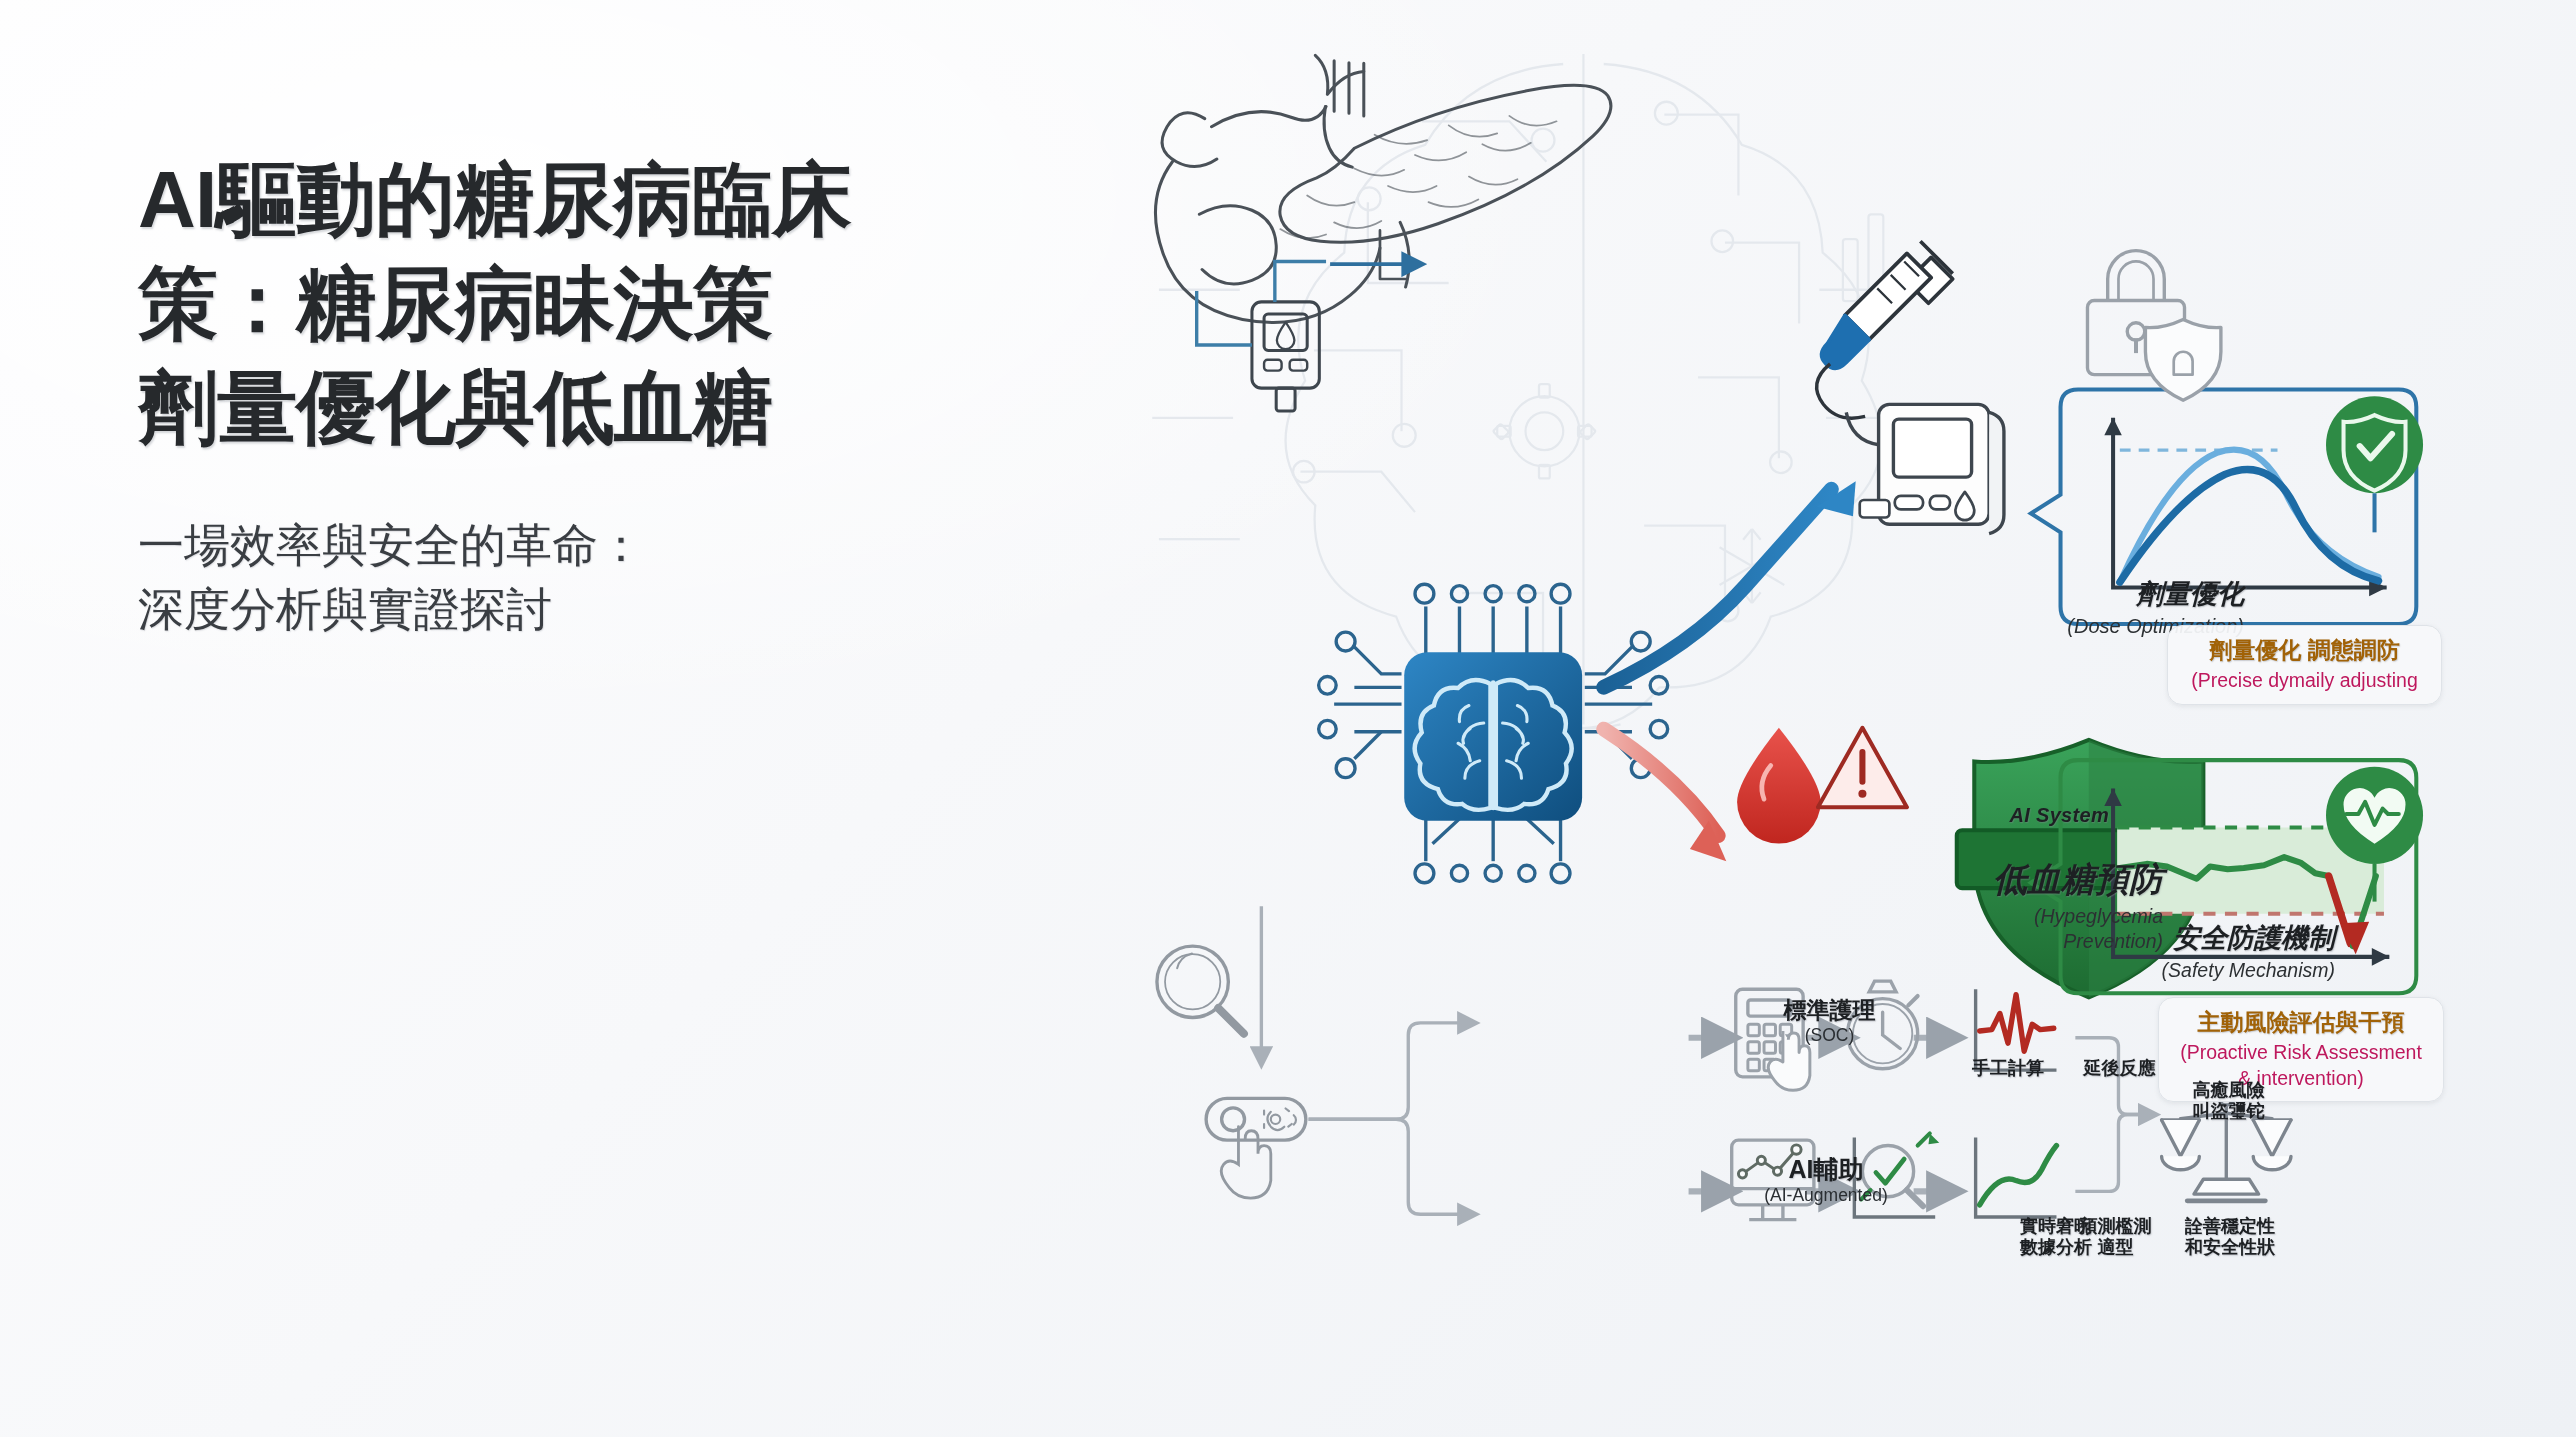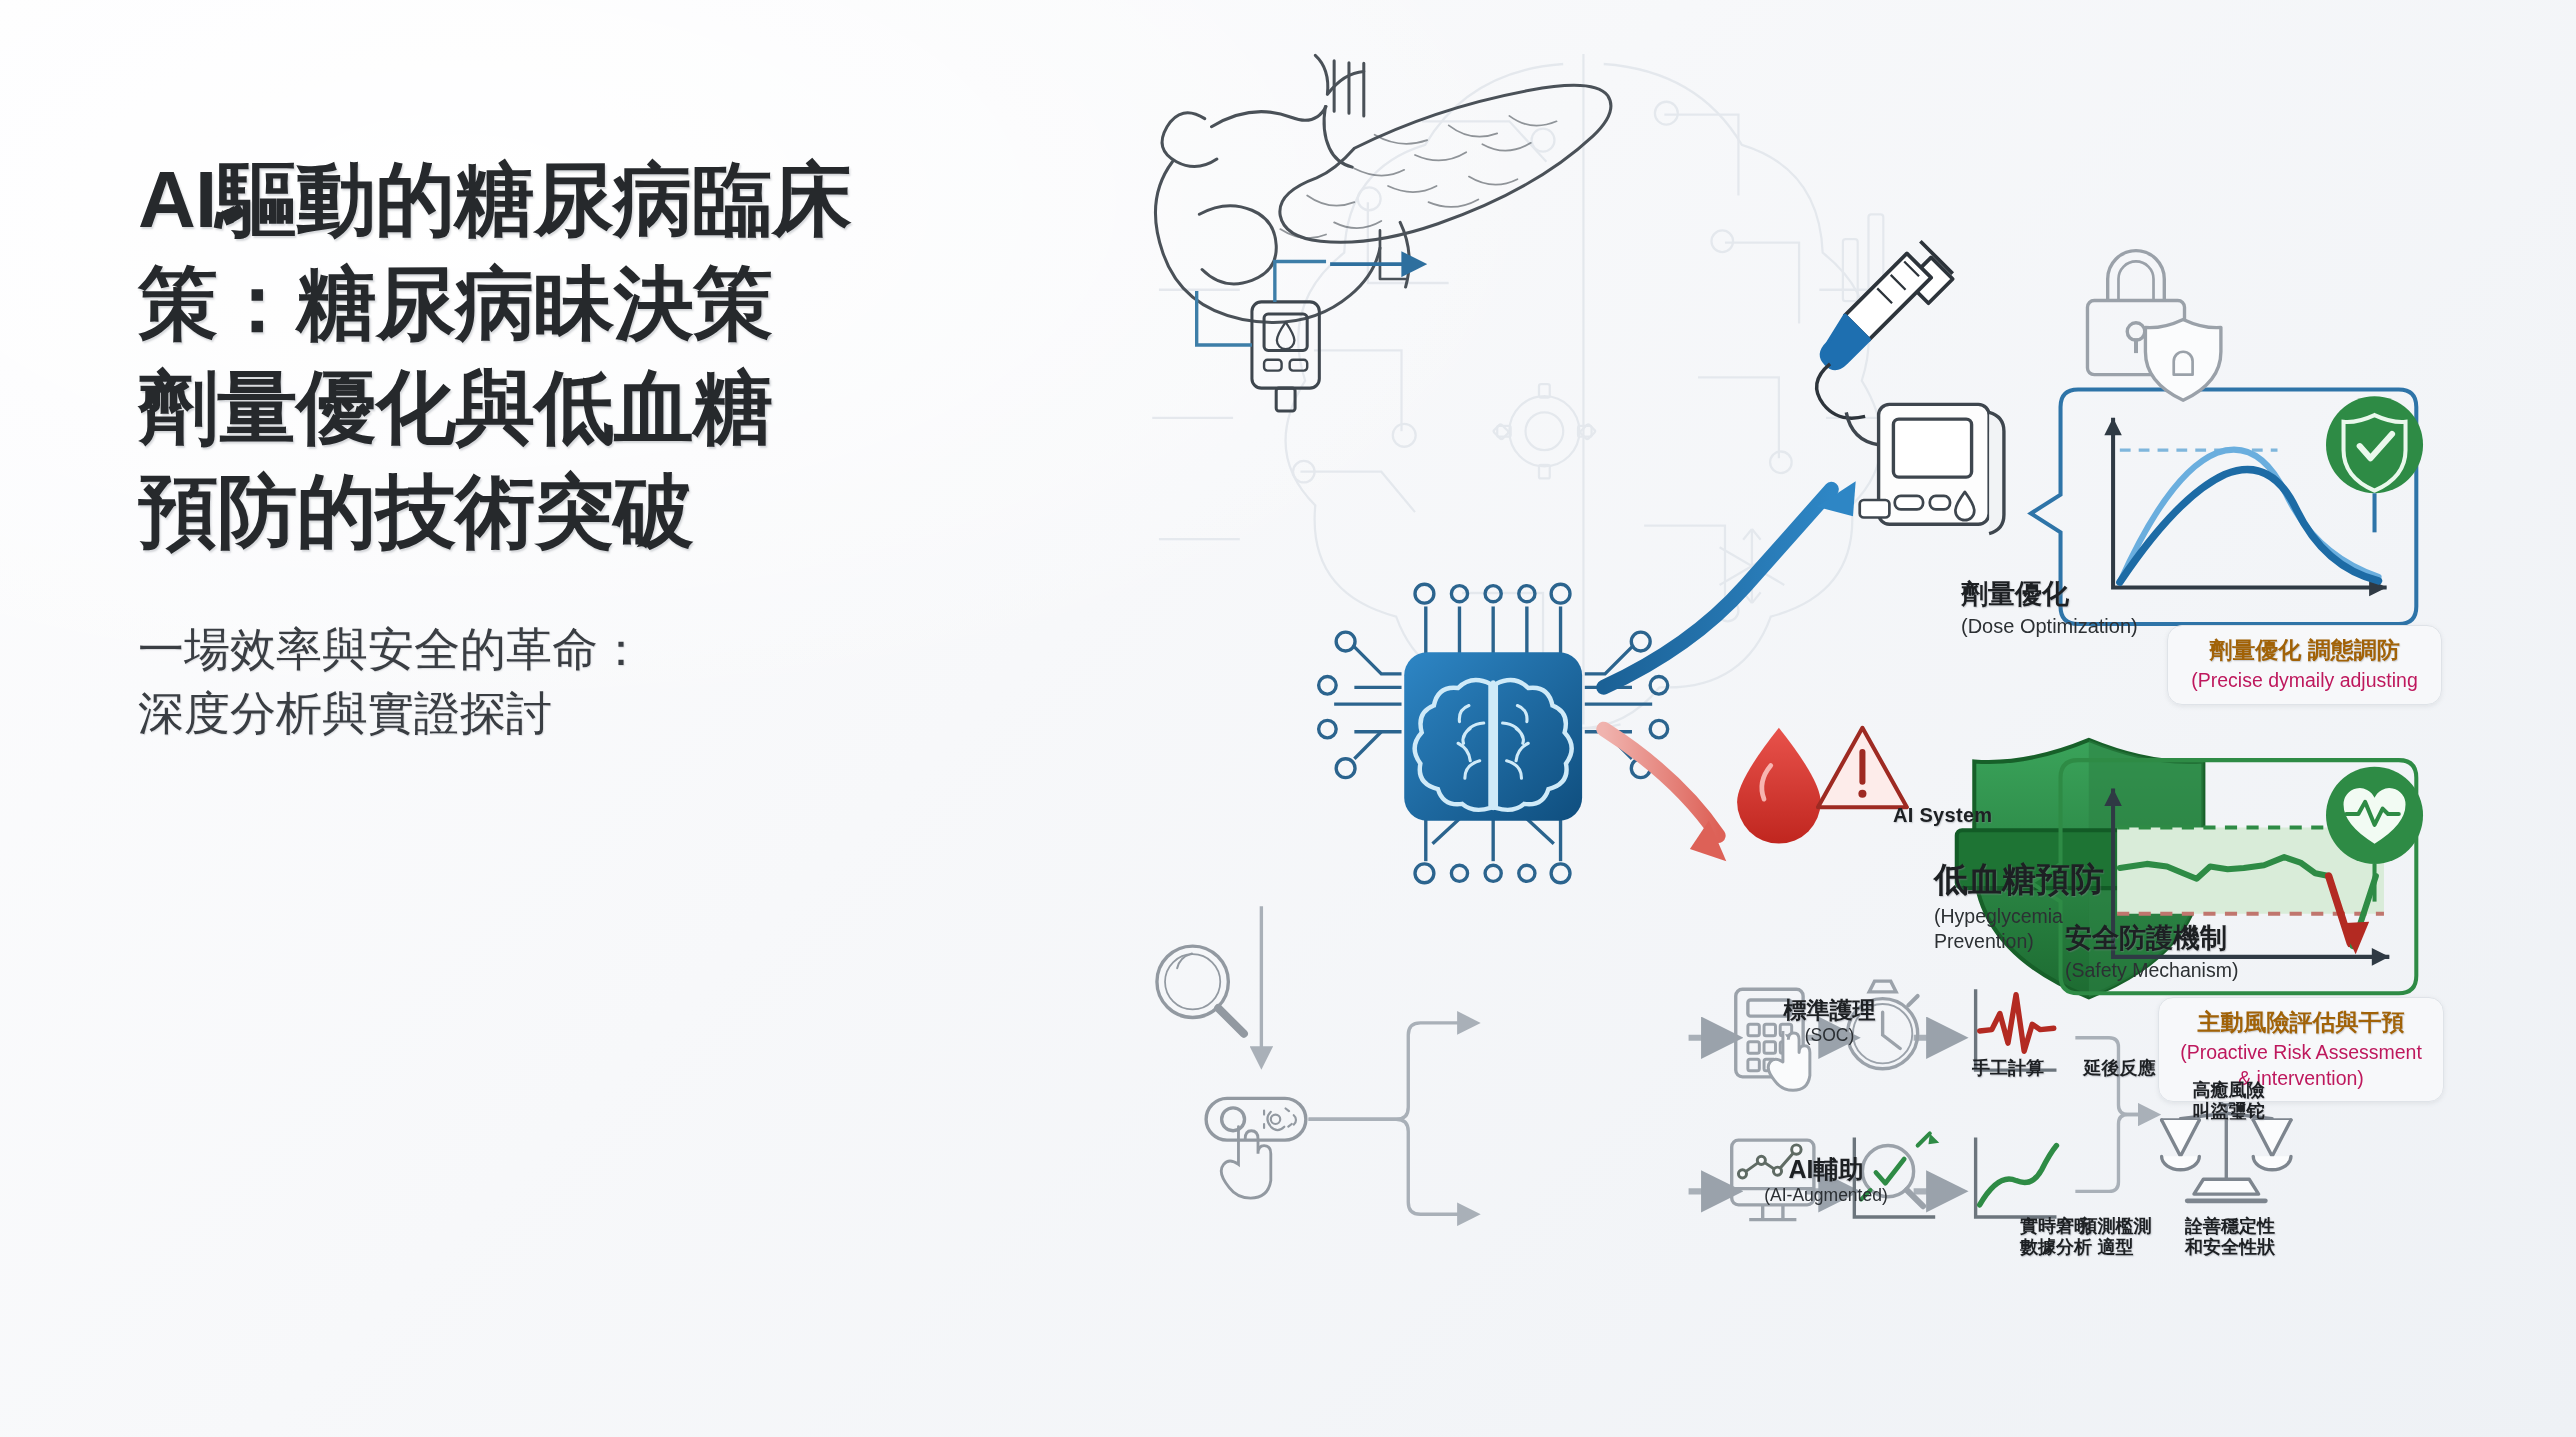--- a/index.html
+++ b/index.html
@@ -25,21 +25,21 @@
     margin-top:53px;
     font-size:46px; line-height:1.40; font-weight:500; color:#3a3e43;
     text-shadow:0.7px 1.3px 1.3px rgba(120,125,135,.25);
   }
   #page-subtitle .ln { display:block; white-space:nowrap; }
 
   
   #diagram { position:absolute; left:1132px; top:0; width:1444px; height:1438px; }
   #diagram-svg { position:absolute; inset:0; width:100%; height:100%; }
 
-  .lbl { position:absolute; text-align:left; pointer-events:none; }
+  .lbl { position:absolute; text-align:right; pointer-events:none;font-style:italic; }
   .lbl .zh {
     font-weight:bold; color:#1d2023; display:block; white-space:nowrap;
     text-shadow:0.7px 0.7px 1.3px rgba(130,135,145,.45);
   }
   .lbl .en { color:#2c3033; display:block; white-space:nowrap; }
 
   #lbl-ai-system { left:761px; top:804px; width:216px; }
   #lbl-ai-system .zh { font-size:20px; letter-spacing:0.3px; }
 
   #lbl-dose { left:829px; top:576px; width:283px; }
@@ -86,21 +86,20 @@
   #wf-ai-3 { left:1014px; top:1216px; width:168px; }
 </style>
 </head>
 <body>
 
 <div id="left-panel">
   <h1 id="page-title">
     <span class="ln">AI驅動的糖尿病臨床</span>
     <span class="ln">策：糖尿病眛決策</span>
     <span class="ln">劑量優化與低血糖</span>
-    <span class="ln">預防的技術突破</span>
   </h1>
   <div id="page-subtitle">
     <span class="ln">一場效率與安全的革命：</span>
     <span class="ln">深度分析與實證探討</span>
   </div>
 </div>
 
 <div id="diagram">
 
 <svg id="diagram-svg" viewBox="0 0 2143 2134" preserveAspectRatio="none">

